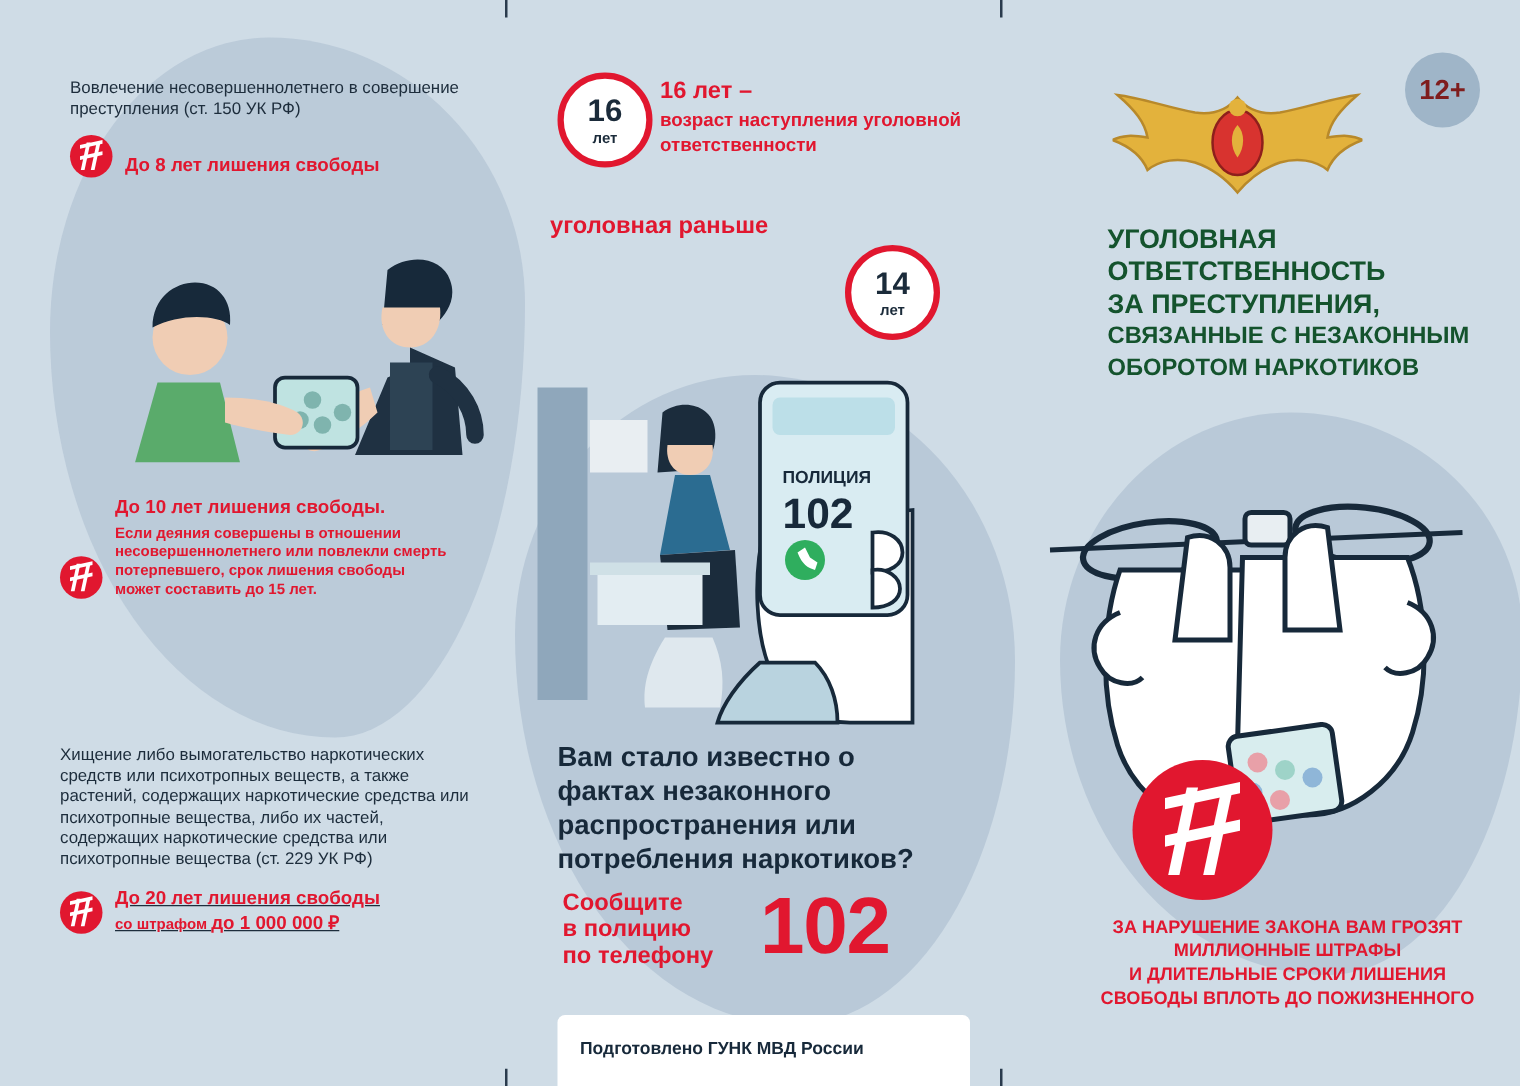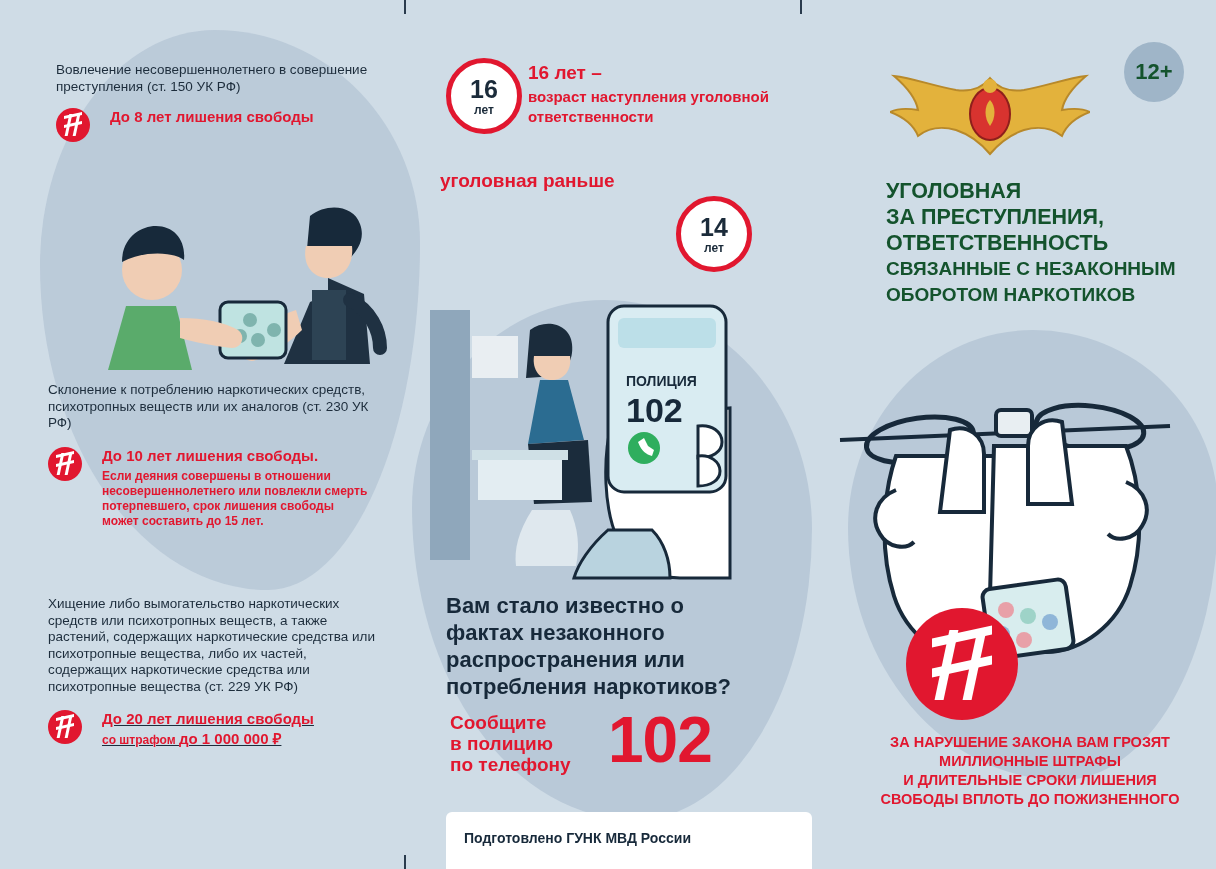--- a/index.html
+++ b/index.html
@@ -15,21 +15,21 @@
 
   
   .crop{position:absolute;background:#2a3b4d;}
   .crop.v{width:2px;height:14px;}
   .blob-left{
     position:absolute;left:40px;top:30px;width:380px;height:560px;
     background:#b9c9d8;border-radius:46% 54% 40% 60% / 42% 38% 62% 58%;
     opacity:.95;
   }
   .txt-block{position:absolute;width:330px;font-size:13.5px;line-height:16.5px;color:#1d2d3c;}
-  .hash-row{display:flex;align-items:flex-start;gap:20px;}
+  .hash-row{display:flex;align-items:flex-end;gap:10px;}
   .hash{
     width:34px;height:34px;border-radius:50%;background:#e1172f;
     flex:0 0 34px;position:relative;margin-top:1px;
   }
   .hash:before,.hash:after{
     content:"";position:absolute;background:#fff;
   }
   .hash:before{left:8px;top:6px;width:18px;height:3px;box-shadow:0 9px 0 0 #fff;transform:skewY(-12deg);}
   .hash:after{left:11px;top:6px;width:3px;height:22px;box-shadow:8px 0 0 0 #fff;transform:skewX(-12deg);}
   .red-bold{color:#e1172f;font-weight:bold;font-size:15px;line-height:19px;}
@@ -47,31 +47,31 @@
   .age-badge .l{font-size:12px;margin-top:2px;}
 
   .mid-head-red{color:#e1172f;font-weight:bold;font-size:19px;line-height:22px;}
   .mid-head-dark{color:#17293a;font-weight:bold;font-size:15px;line-height:21px;}
 
   .big-q{font-size:22px;font-weight:bold;line-height:27px;color:#17293a;}
   .report{color:#e1172f;font-weight:bold;font-size:19px;line-height:21px;}
   .big102{color:#e1172f;font-weight:bold;font-size:64px;line-height:60px;letter-spacing:-1px;}
 
   .footer-card{
-    position:absolute;left:446px;top:812px;width:366px;height:57px;background:#fff;
+    position:absolute;left:446px;top:812px;width:330px;height:57px;background:#fff;
     border-radius:6px 6px 0 0;
   }
   .footer-card span{display:block;padding:18px 0 0 18px;font-size:14px;font-weight:bold;color:#17293a;}
   .blob-right{
     position:absolute;left:848px;top:330px;width:370px;height:450px;
     background:#b9c9d8;border-radius:50% 50% 42% 58% / 44% 40% 60% 56%;
   }
   .badge12{
     position:absolute;right:32px;top:42px;width:60px;height:60px;border-radius:50%;
-    background:#9fb5c8;color:#14532d;font-weight:bold;font-size:22px;
+    background:#9fb5c8;color:#7f1d1d;font-weight:bold;font-size:22px;
     display:flex;align-items:center;justify-content:center;
   }
   .title-main{
     position:absolute;left:886px;top:178px;width:320px;
     color:#14532d;font-weight:bold;font-size:21.5px;line-height:26px;
   }
   .title-main .l2{font-size:19px;}
   .warn{
     position:absolute;left:840px;top:733px;width:380px;text-align:center;
     color:#e1172f;font-weight:bold;font-size:14.5px;line-height:19px;
@@ -126,21 +126,20 @@
         <circle cx="190" cy="170" r="7" fill="#7fb4ae"></circle>
 
       <circle cx="92" cy="120" r="30" fill="#f0cdb4"></circle>
       <path d="M62 112 c0 -24 18 -36 34 -36 c18 0 30 14 28 34 c-10 -8 -40 -10 -62 2z" fill="#17293a"></path>
       <path d="M66 156 l50 0 l16 64 l-84 0 z" fill="#5aab6b"></path>
       <path d="M120 168 c24 0 44 4 58 12 c8 6 4 18 -6 18 c-18 -2 -38 -6 -52 -10z" fill="#f0cdb4"></path>
     </svg>
   </div>
 
   <div class="txt-block" style="left:48px;top:382px;">
-    <div>Склонение к потреблению наркотических средств, психотропных веществ или их аналогов (ст. 230 УК РФ)</div>
     <div class="hash-row" style="margin-top:14px;">
       <div class="hash"></div>
       <div>
         <div class="red-bold">До 10 лет лишения свободы.</div>
         <div class="red-small" style="margin-top:4px;width:270px;">Если деяния совершены в отношении несовершеннолетнего или повлекли смерть потерпевшего, срок лишения свободы может составить до 15 лет.</div>
       </div>
     </div>
   </div>
 
   <div class="txt-block" style="left:48px;top:596px;">
@@ -227,22 +226,22 @@
     <svg width="200" height="96" viewBox="0 0 200 96">
       <path d="M100 8 c-8 10 -20 14 -34 12 c-22 -4 -44 -12 -62 -14 c14 12 22 22 24 34 c-12 -2 -20 -2 -28 2 c16 6 24 14 28 24 c10 -8 24 -10 38 -6 c12 4 24 12 34 24 c10 -12 22 -20 34 -24 c14 -4 28 -2 38 6 c4 -10 12 -18 28 -24 c-8 -4 -16 -4 -28 -2 c2 -12 10 -22 24 -34 c-18 2 -40 10 -62 14 c-14 2 -26 -2 -34 -12z" fill="#e3b23c" stroke="#b8892a" stroke-width="2"></path>
       <ellipse cx="100" cy="44" rx="20" ry="26" fill="#d8332f" stroke="#8e1f1c" stroke-width="2"></ellipse>
       <path d="M100 30 c6 6 6 18 0 26 c-6 -8 -6 -20 0 -26z" fill="#e3b23c"></path>
       <circle cx="100" cy="16" r="7" fill="#e3b23c"></circle>
     </svg>
   </div>
 
   <div class="title-main">
     <div>УГОЛОВНАЯ</div>
+    <div>ОТВЕТСТВЕННОСТЬ</div>
     <div>ЗА ПРЕСТУПЛЕНИЯ,</div>
-    <div>ОТВЕТСТВЕННОСТЬ</div>
     <div class="l2">СВЯЗАННЫЕ С НЕЗАКОННЫМ</div>
     <div class="l2">ОБОРОТОМ НАРКОТИКОВ</div>
   </div>
 
   <div class="illus" style="left:800px;top:370px;">
     <svg width="400" height="330" viewBox="0 0 400 330">
 
       <path d="M40 70 L370 56" stroke="#17293a" stroke-width="4" fill="none"></path>
 
       <ellipse cx="120" cy="70" rx="54" ry="22" fill="none" stroke="#17293a" stroke-width="5" transform="rotate(-8 120 70)"></ellipse>

